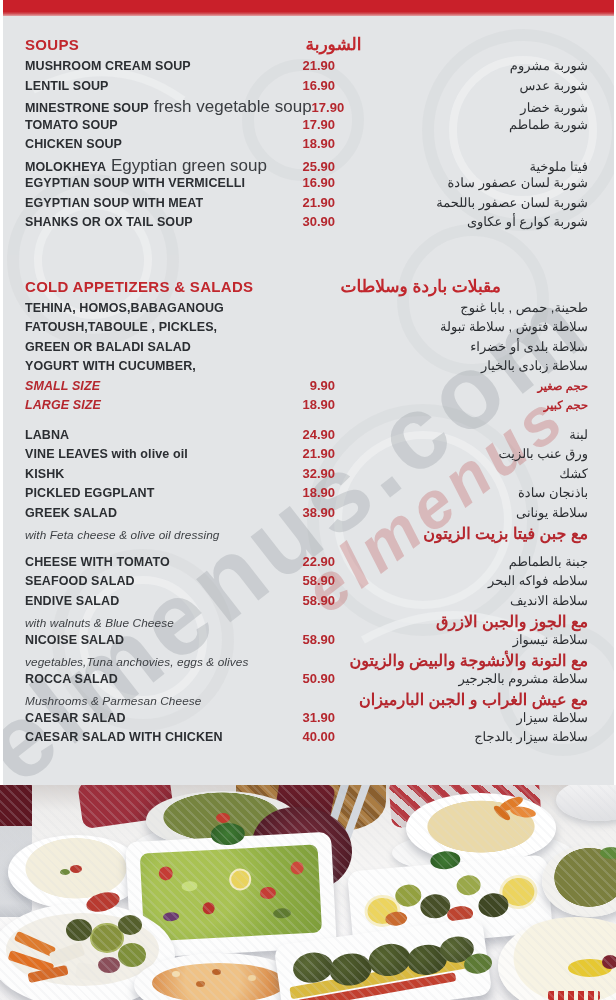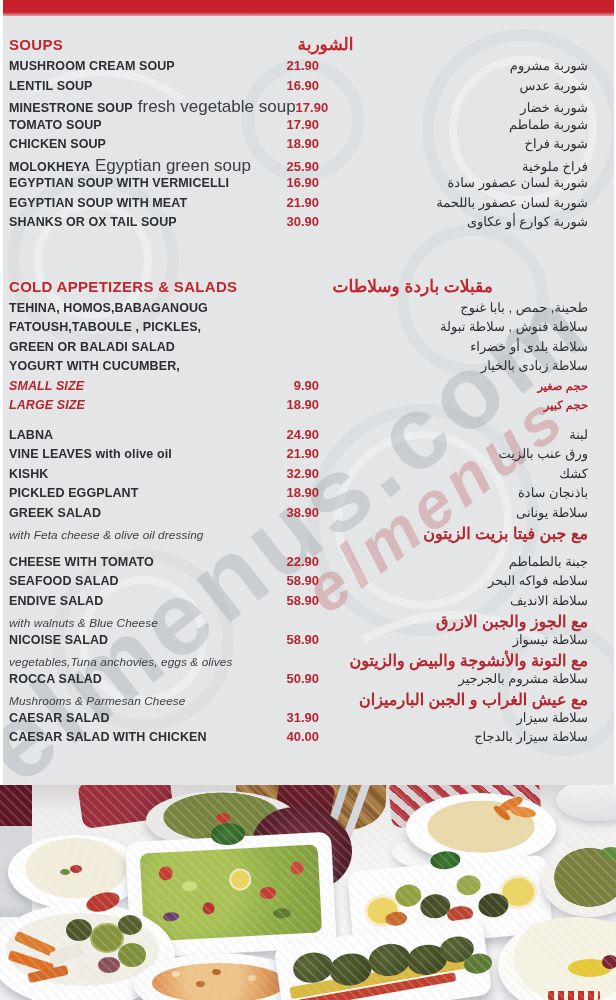--- a/index.html
+++ b/index.html
@@ -11,21 +11,21 @@
           background:linear-gradient(180deg,#c9202a 0%,#c9202a 72%,#d04a50 84%,#e2a3a6 100%);}
   
   .swirls{position:absolute;left:0;top:0;z-index:0;}
   
   .wm{position:absolute;z-index:1;font-weight:bold;letter-spacing:6px;white-space:nowrap;pointer-events:none;}
   .wm-gray{left:-6px;top:700px;font-size:104px;color:rgba(150,156,162,0.32);
            transform:rotate(-38deg);transform-origin:0 50%;}
   .wm-red{left:310px;top:560px;font-size:66px;font-style:italic;color:rgba(186,62,62,0.26);
           transform:rotate(-38deg);transform-origin:0 50%;}
   
-  .menu-content{position:relative;z-index:2;padding:16px 26px 0 6px;}
+  .menu-content{position:relative;z-index:2;padding:16px 26px 0 22px;}
   .section{margin-top:18px;}
   .section.second{margin-top:42px;}
   .section-header{display:flex;align-items:baseline;height:24px;}
   .title-en{font-size:15px;font-weight:bold;color:#c1272d;letter-spacing:.3px;}
   .title-ar{flex:1;text-align:center;font-size:17px;font-weight:bold;color:#c1272d;direction:rtl;}
   .row{display:flex;align-items:baseline;height:19.5px;}
   .row-left{width:310px;display:flex;align-items:baseline;}
   .name{font-size:12.5px;font-weight:bold;color:#2b2e32;letter-spacing:.1px;white-space:nowrap;}
   .desc{font-size:17px;font-weight:normal;color:#3a3d41;margin-left:5px;white-space:nowrap;}
   .price{margin-left:auto;font-size:13px;font-weight:bold;color:#b5272e;}
@@ -110,29 +110,28 @@
                 <span class="name">TOMATO SOUP</span>
                 <span class="price">17.90</span>
               </div>
               <span class="ar">شوربة طماطم</span>
             </div>
             <div class="row item">
               <div class="row-left">
                 <span class="name">CHICKEN SOUP</span>
                 <span class="price">18.90</span>
               </div>
-              <span class="ar">شوربة فراخ</span>
             </div>
             <div class="row item">
               <div class="row-left">
                 <span class="name">MOLOKHEYA</span>
                 <span class="desc">Egyptian green soup</span>
                 <span class="price">25.90</span>
               </div>
-              <span class="ar">فراخ ملوخية</span>
+              <span class="ar">فيتا ملوخية</span>
             </div>
             <div class="row item">
               <div class="row-left">
                 <span class="name">EGYPTIAN SOUP WITH VERMICELLI</span>
                 <span class="price">16.90</span>
               </div>
               <span class="ar">شوربة لسان عصفور سادة</span>
             </div>
             <div class="row item">
               <div class="row-left">

